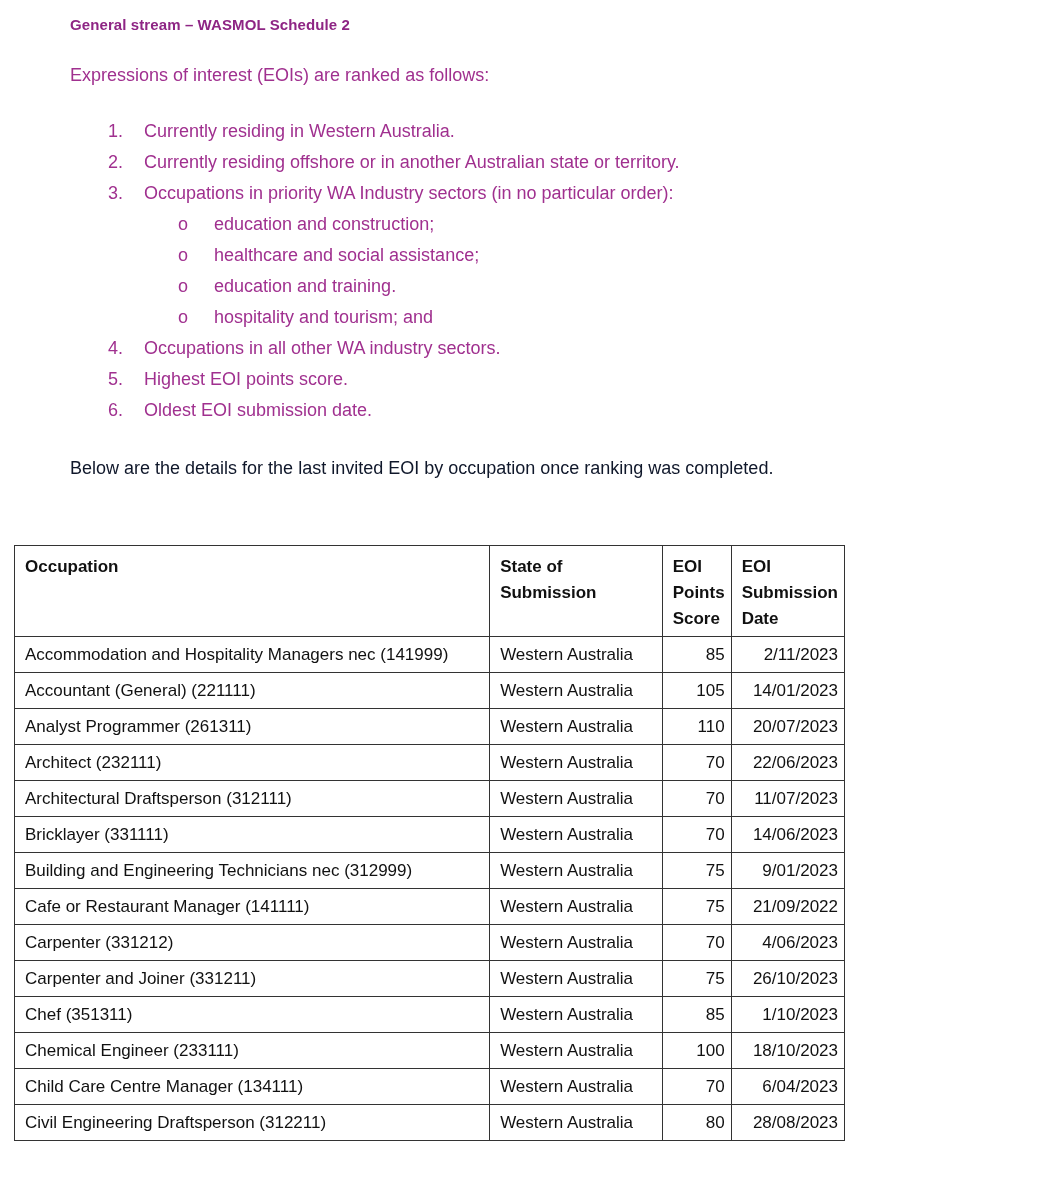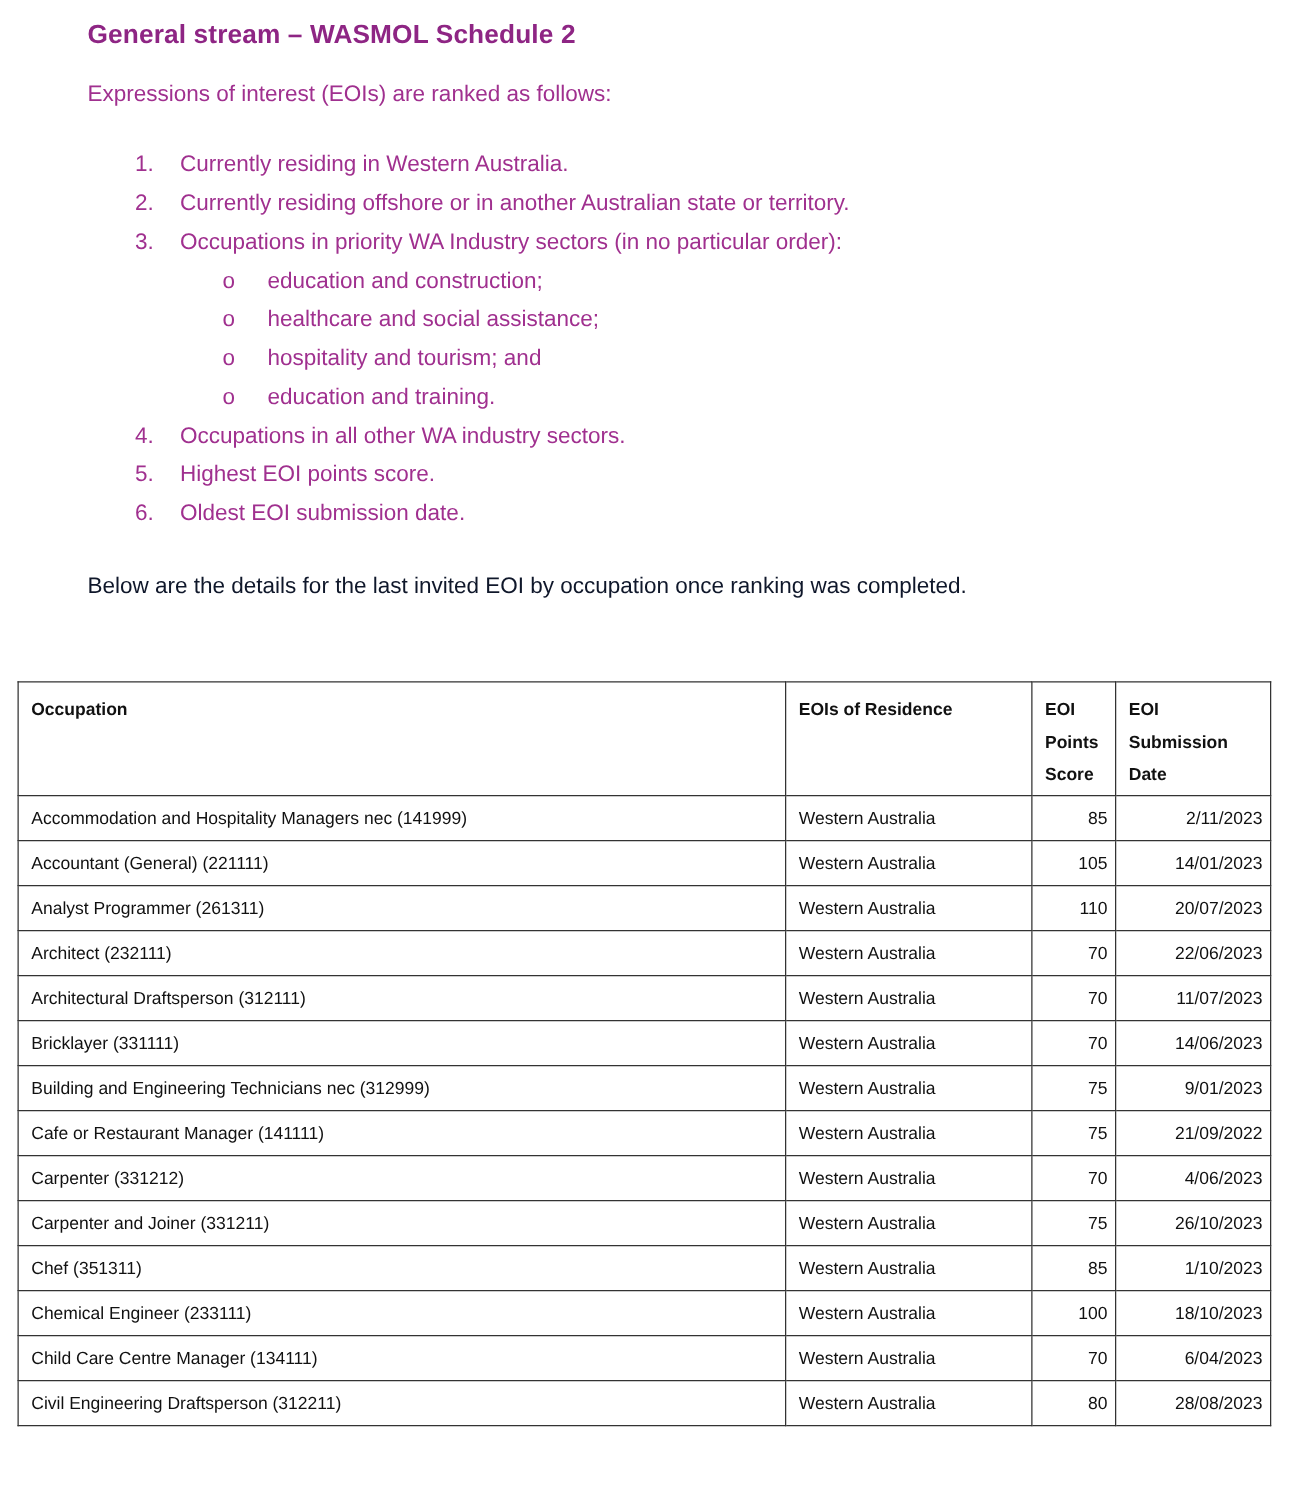--- a/index.html
+++ b/index.html
@@ -2,39 +2,39 @@
 <html><head>
   <meta charset="utf-8">
   <style>
     html, body { margin: 0; padding: 0; background: #ffffff; }
     body {
       width: 1037px; height: 1200px; position: relative; overflow: hidden;
       font-family: "Liberation Sans", "DejaVu Sans", sans-serif;
     }
     .title {
       position: absolute; left: 70px; top: 16px;
-      font-size: 21px; font-weight: bold; color: #8e2584; letter-spacing: 0.1px;
+      font-size: 15px; font-weight: bold; color: #8e2584; letter-spacing: 0.1px;
     }
     .intro {
       position: absolute; left: 70px; top: 65px; font-size: 18px; color: #a0308f;
     }
     .ranklist {
       position: absolute; left: 104px; top: 112px; margin: 4px; padding: 0; list-style: none;
       font-size: 18px; color: #a0308f;
     }
     .ranklist li { height: 31px; line-height: 31px; position: relative; white-space: nowrap; }
     .ranklist .num { display: inline-block; width: 36px; }
     .below {
       position: absolute; left: 70px; top: 452px; width: 760px;
       font-size: 18px; line-height: 32px; color: #0f172a;
     }
     table.eoi {
       position: absolute; left: 14px; top: 545px;
-      border-collapse: collapse; width: 1003px;
-      font-size: 14px; color: #111;
+      border-collapse: collapse; width: 831px;
+      font-size: 17px; color: #111;
       border: 1.5px solid #555;
     }
     table.eoi th, table.eoi td {
       border: 1px solid #333;
       padding: 0 6px 0 10px;
       vertical-align: top;
     }
     table.eoi th {
       font-weight: bold; text-align: left; height: 82px; padding-top: 8px; line-height: 26px;
     }
@@ -50,34 +50,34 @@
 
 <div class="title">General stream – WASMOL Schedule 2</div>
 <div class="intro">Expressions of interest (EOIs) are ranked as follows:</div>
 
 <ul class="ranklist">
   <li><span class="num">1.</span><span>Currently residing in Western Australia.</span></li>
   <li><span class="num">2.</span><span>Currently residing offshore or in another Australian state or territory.</span></li>
   <li><span class="num">3.</span><span>Occupations in priority WA Industry sectors (in no particular order):</span></li>
   <li class="sub" style="padding-left:70px"><span class="bullet" style="display:inline-block;width:36px">o</span><span>education and construction;</span></li>
   <li class="sub" style="padding-left:70px"><span class="bullet" style="display:inline-block;width:36px">o</span><span>healthcare and social assistance;</span></li>
+  <li class="sub" style="padding-left:70px"><span class="bullet" style="display:inline-block;width:36px">o</span><span>education and training.</span></li>
   <li class="sub" style="padding-left:70px"><span class="bullet" style="display:inline-block;width:36px">o</span><span>hospitality and tourism; and</span></li>
-  <li class="sub" style="padding-left:70px"><span class="bullet" style="display:inline-block;width:36px">o</span><span>education and training.</span></li>
   <li><span class="num">4.</span><span>Occupations in all other WA industry sectors.</span></li>
   <li><span class="num">5.</span><span>Highest EOI points score.</span></li>
   <li><span class="num">6.</span><span>Oldest EOI submission date.</span></li>
 </ul>
 
 <div class="below">Below are the details for the last invited EOI by occupation once ranking was completed.</div>
 
 <table class="eoi">
   <thead>
     <tr>
       <th class="col-occ">Occupation</th>
-      <th class="col-state">EOIs of Residence</th>
+      <th class="col-state">State of Submission</th>
       <th class="col-points">
         <div>EOI</div>
         <div>Points</div>
         <div>Score</div>
       </th>
       <th class="col-date">
         <div>EOI</div>
         <div>Submission</div>
         <div>Date</div>
       </th>

